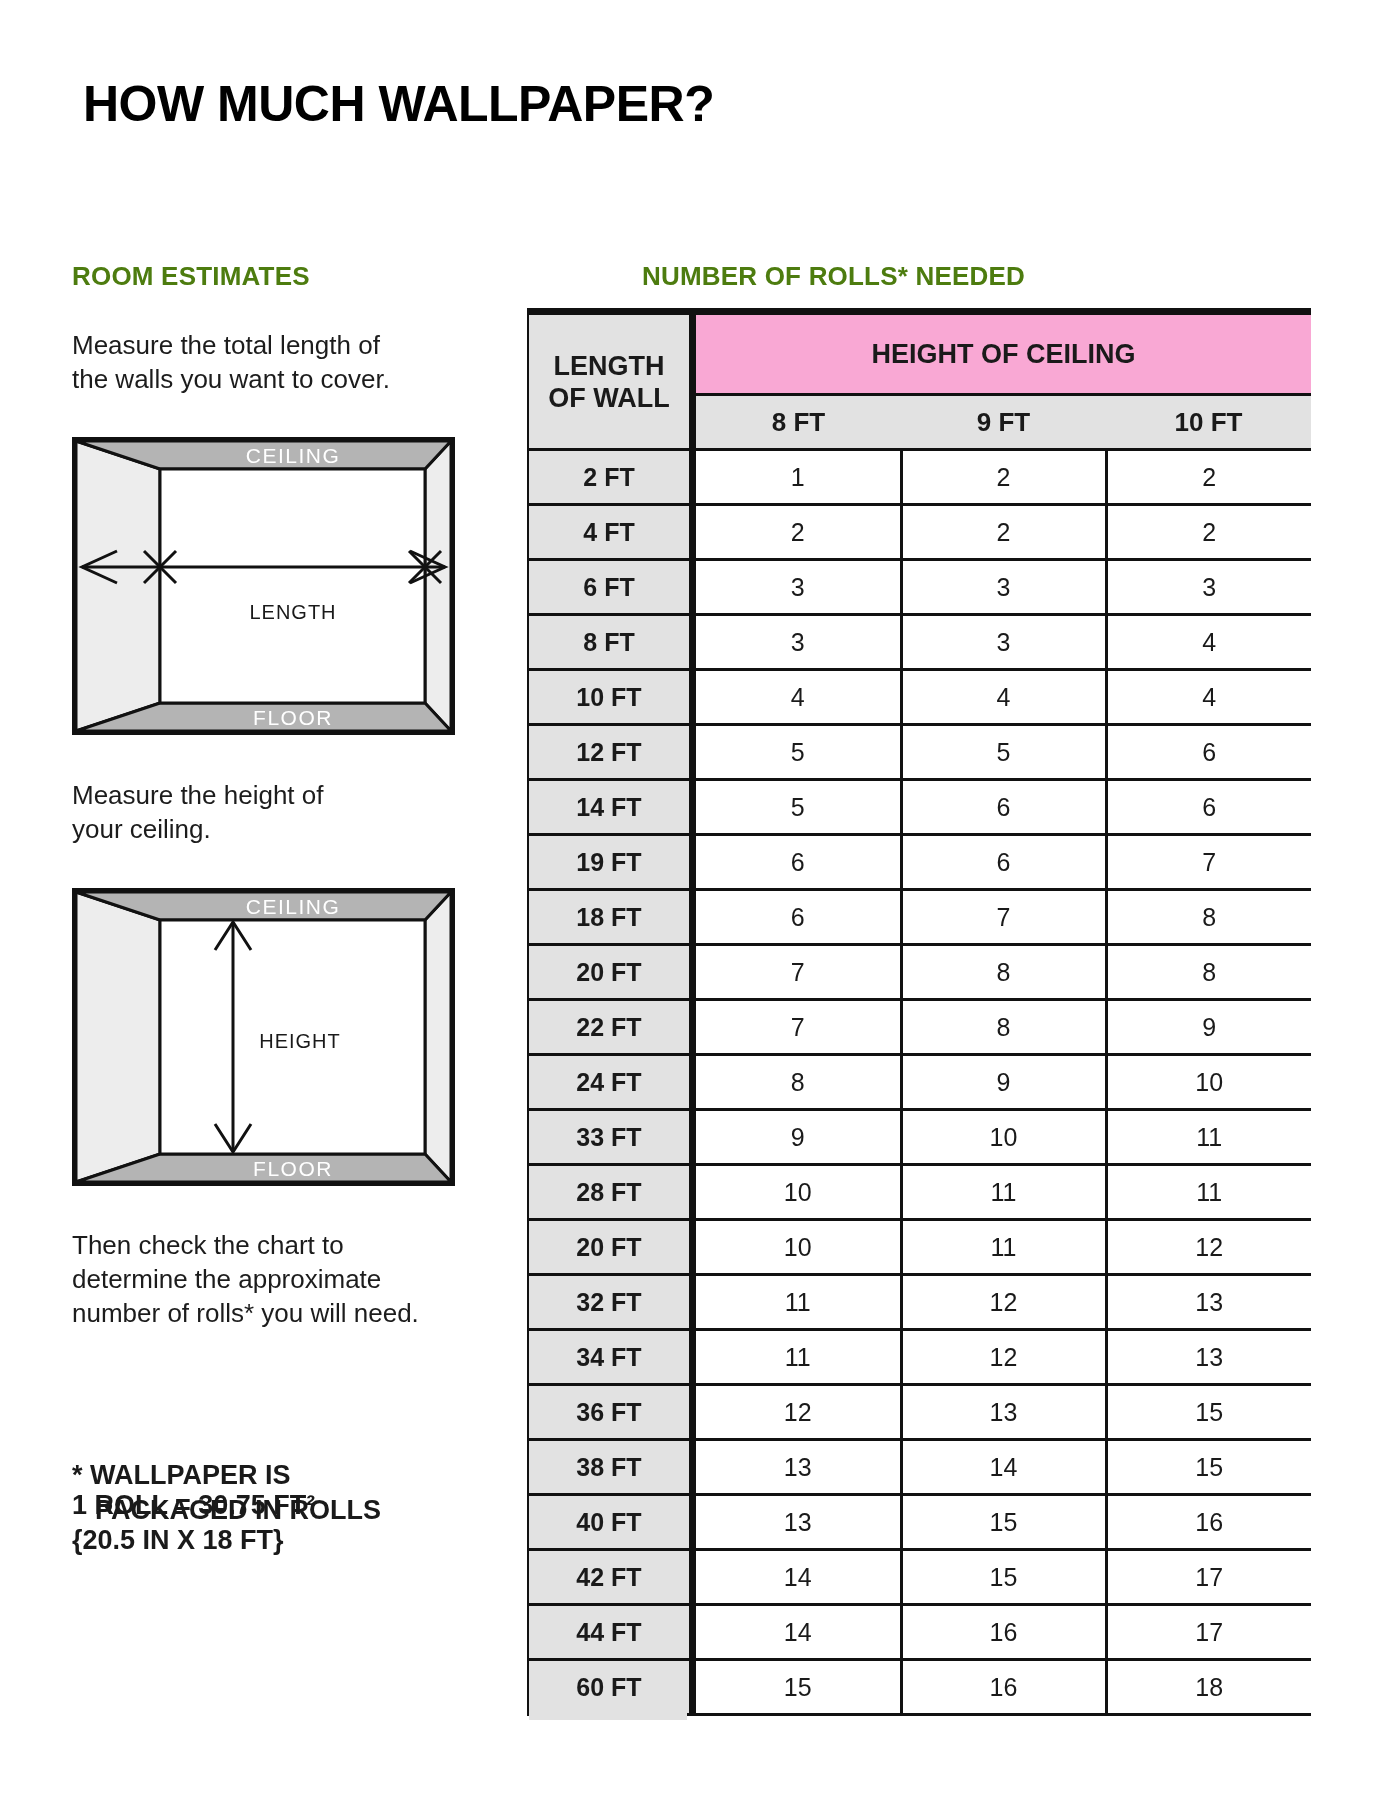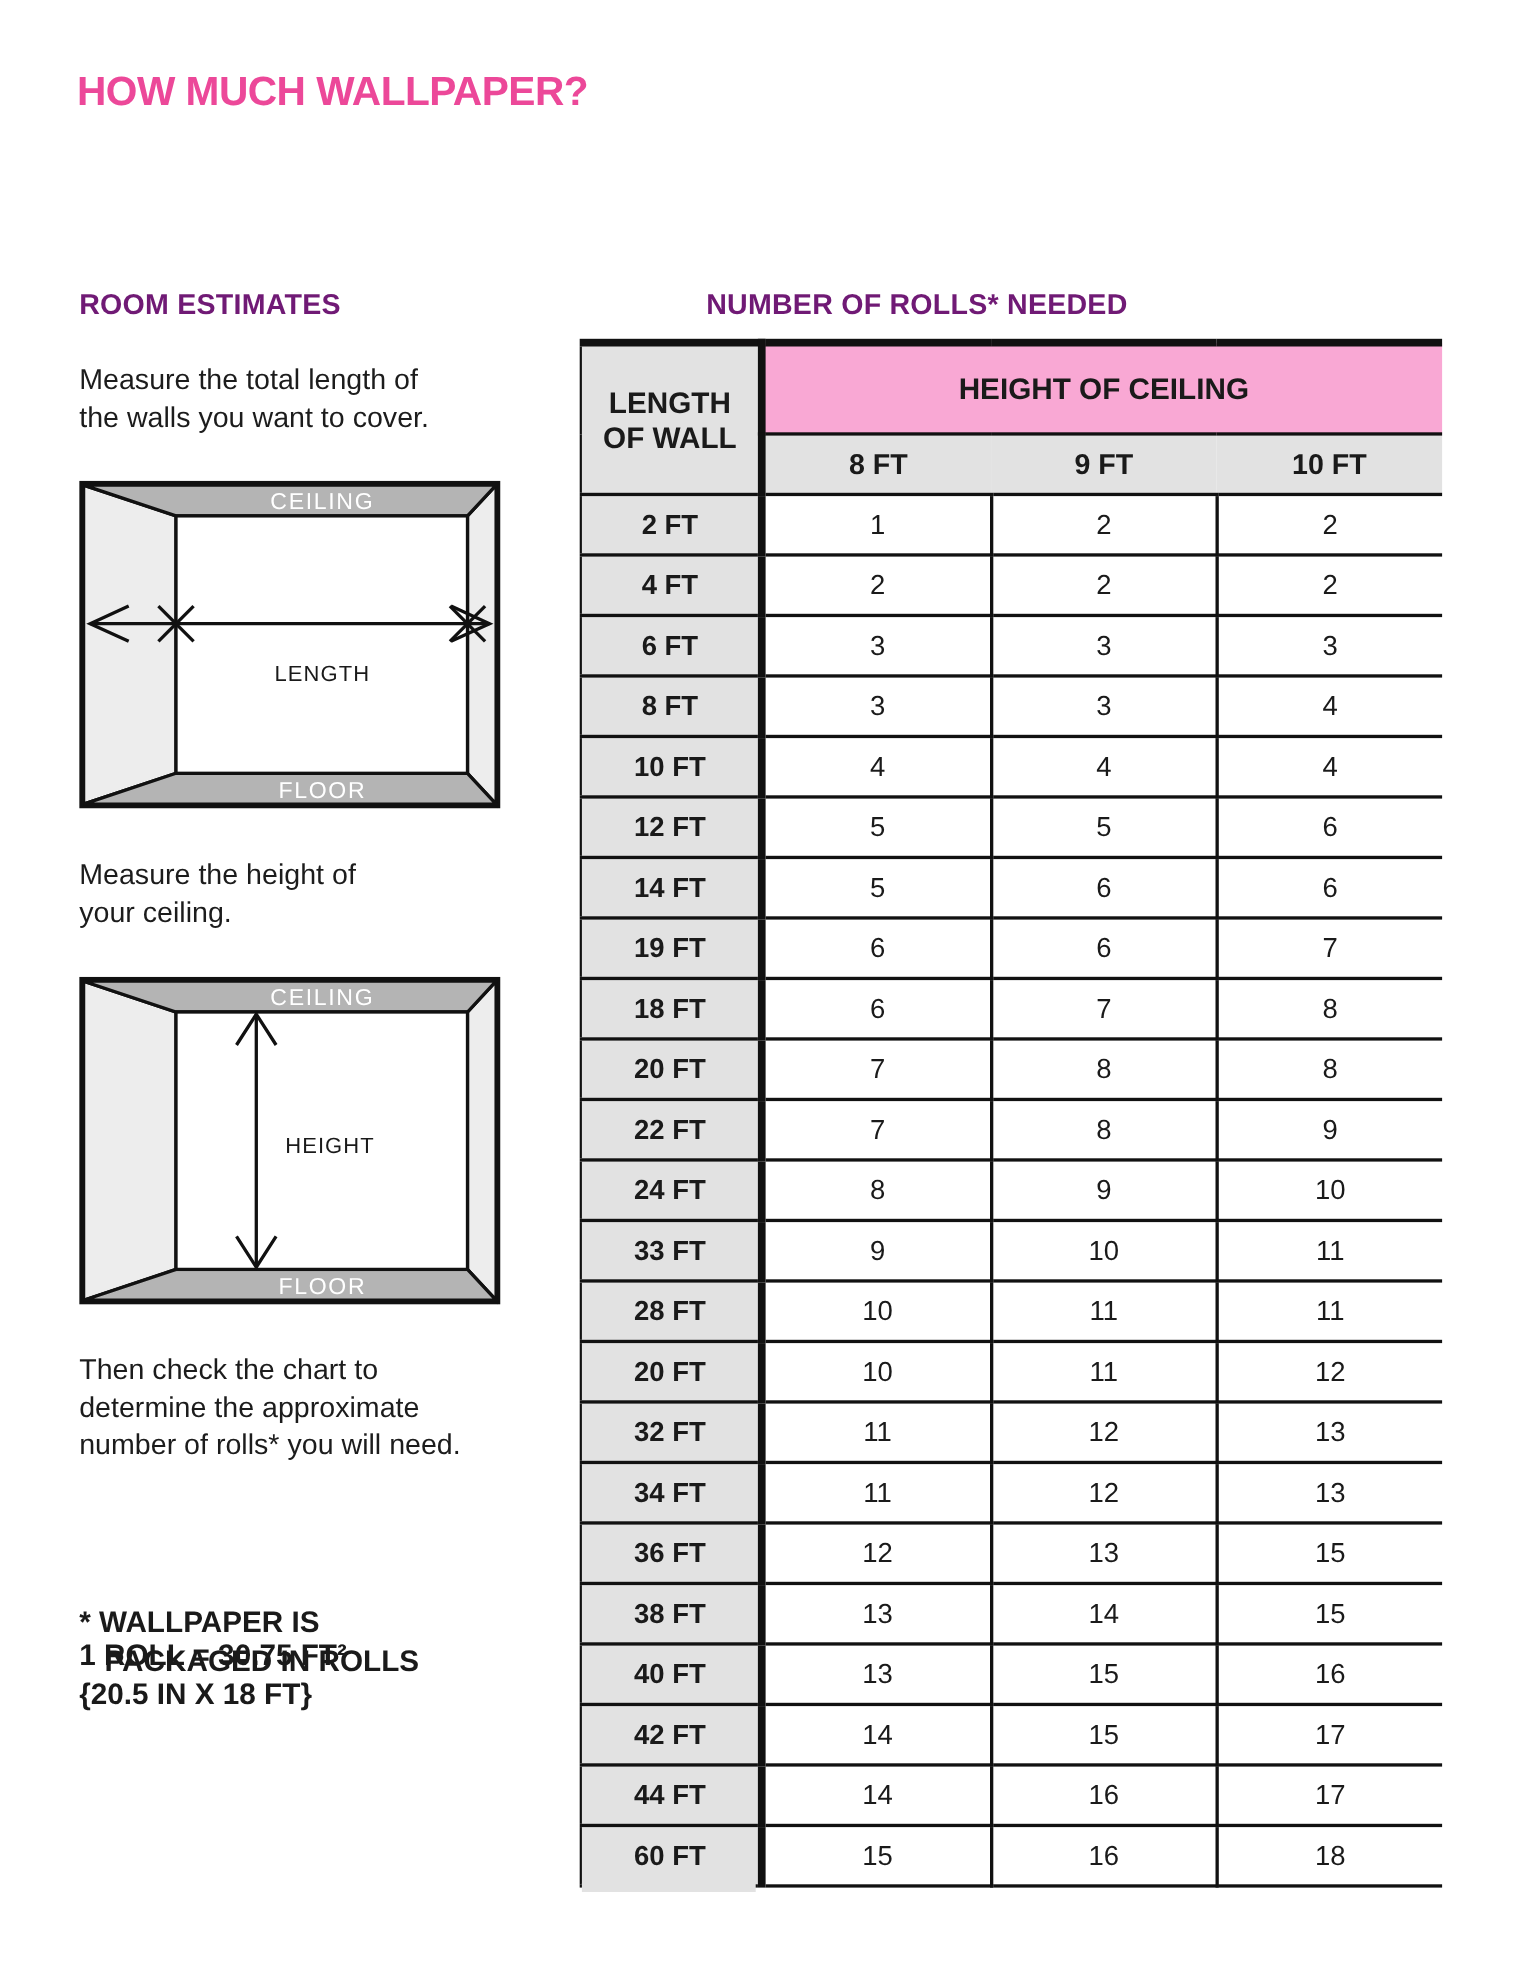--- a/index.html
+++ b/index.html
@@ -1,25 +1,25 @@
 <!DOCTYPE html>
 <html><head>
 <meta charset="utf-8">
 <style>
   html,body { margin:0; padding:0; background:#fff; }
   .page {
     position:relative; width:1391px; height:1800px; background:#ffffff;
     font-family:"Liberation Sans", sans-serif; color:#1a1a1a; overflow:hidden;
   }
   .title {
-    position:absolute; left:70px; top:62px; margin:0;
-    font-size:37px; font-weight:bold; letter-spacing:-0.5px; color:#ec4899;
+    position:absolute; left:70px; top:62px; margin:13px;
+    font-size:50px; font-weight:bold; letter-spacing:-0.5px; color:#000000;
   }
   .section-heading {
-    position:absolute; margin:0; font-size:26px; font-weight:bold; color:#701a75;
+    position:absolute; margin:0; font-size:26px; font-weight:bold; color:#4d7c0f;
     letter-spacing:0.2px;
   }
   .room-heading { left:72px; top:261px; }
   .table-heading { left:527px; top:261px; width:613px; text-align:center; }
   .body-text {
     position:absolute; left:72px; margin:0; font-size:26px; line-height:34px;
     color:#1c1c1c; white-space:pre-line;
   }
   .p1 { top:328px; }
   .p2 { top:778px; }

